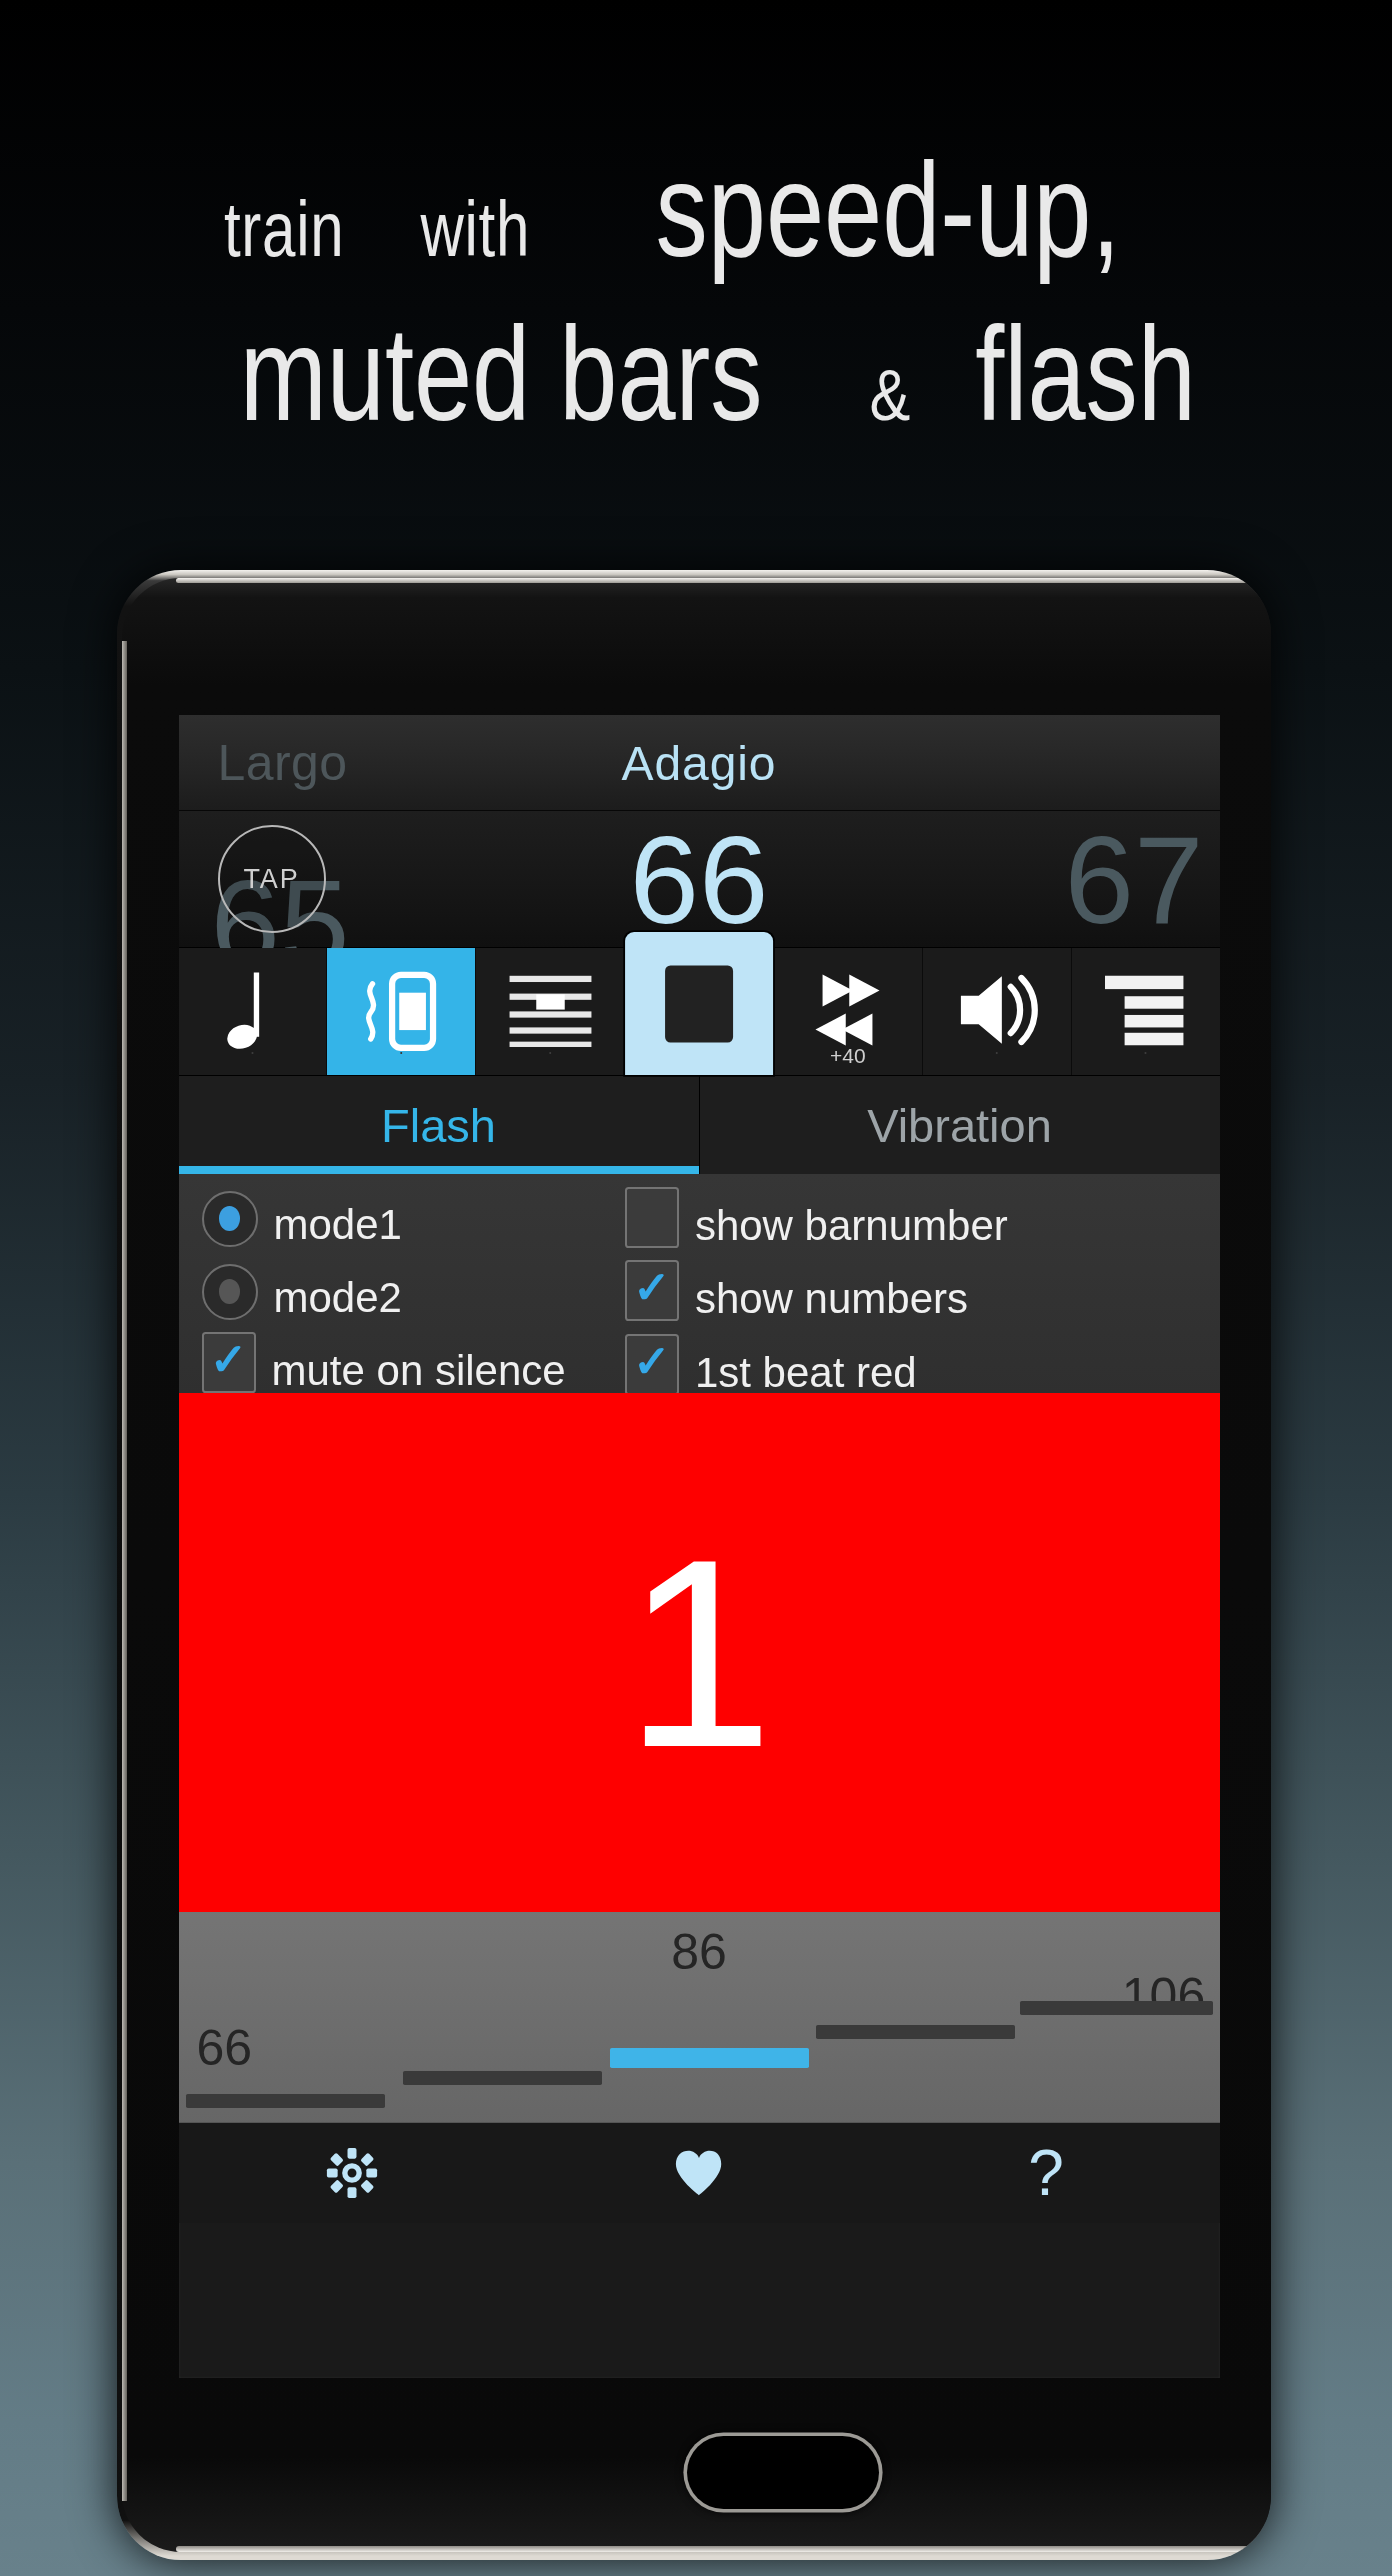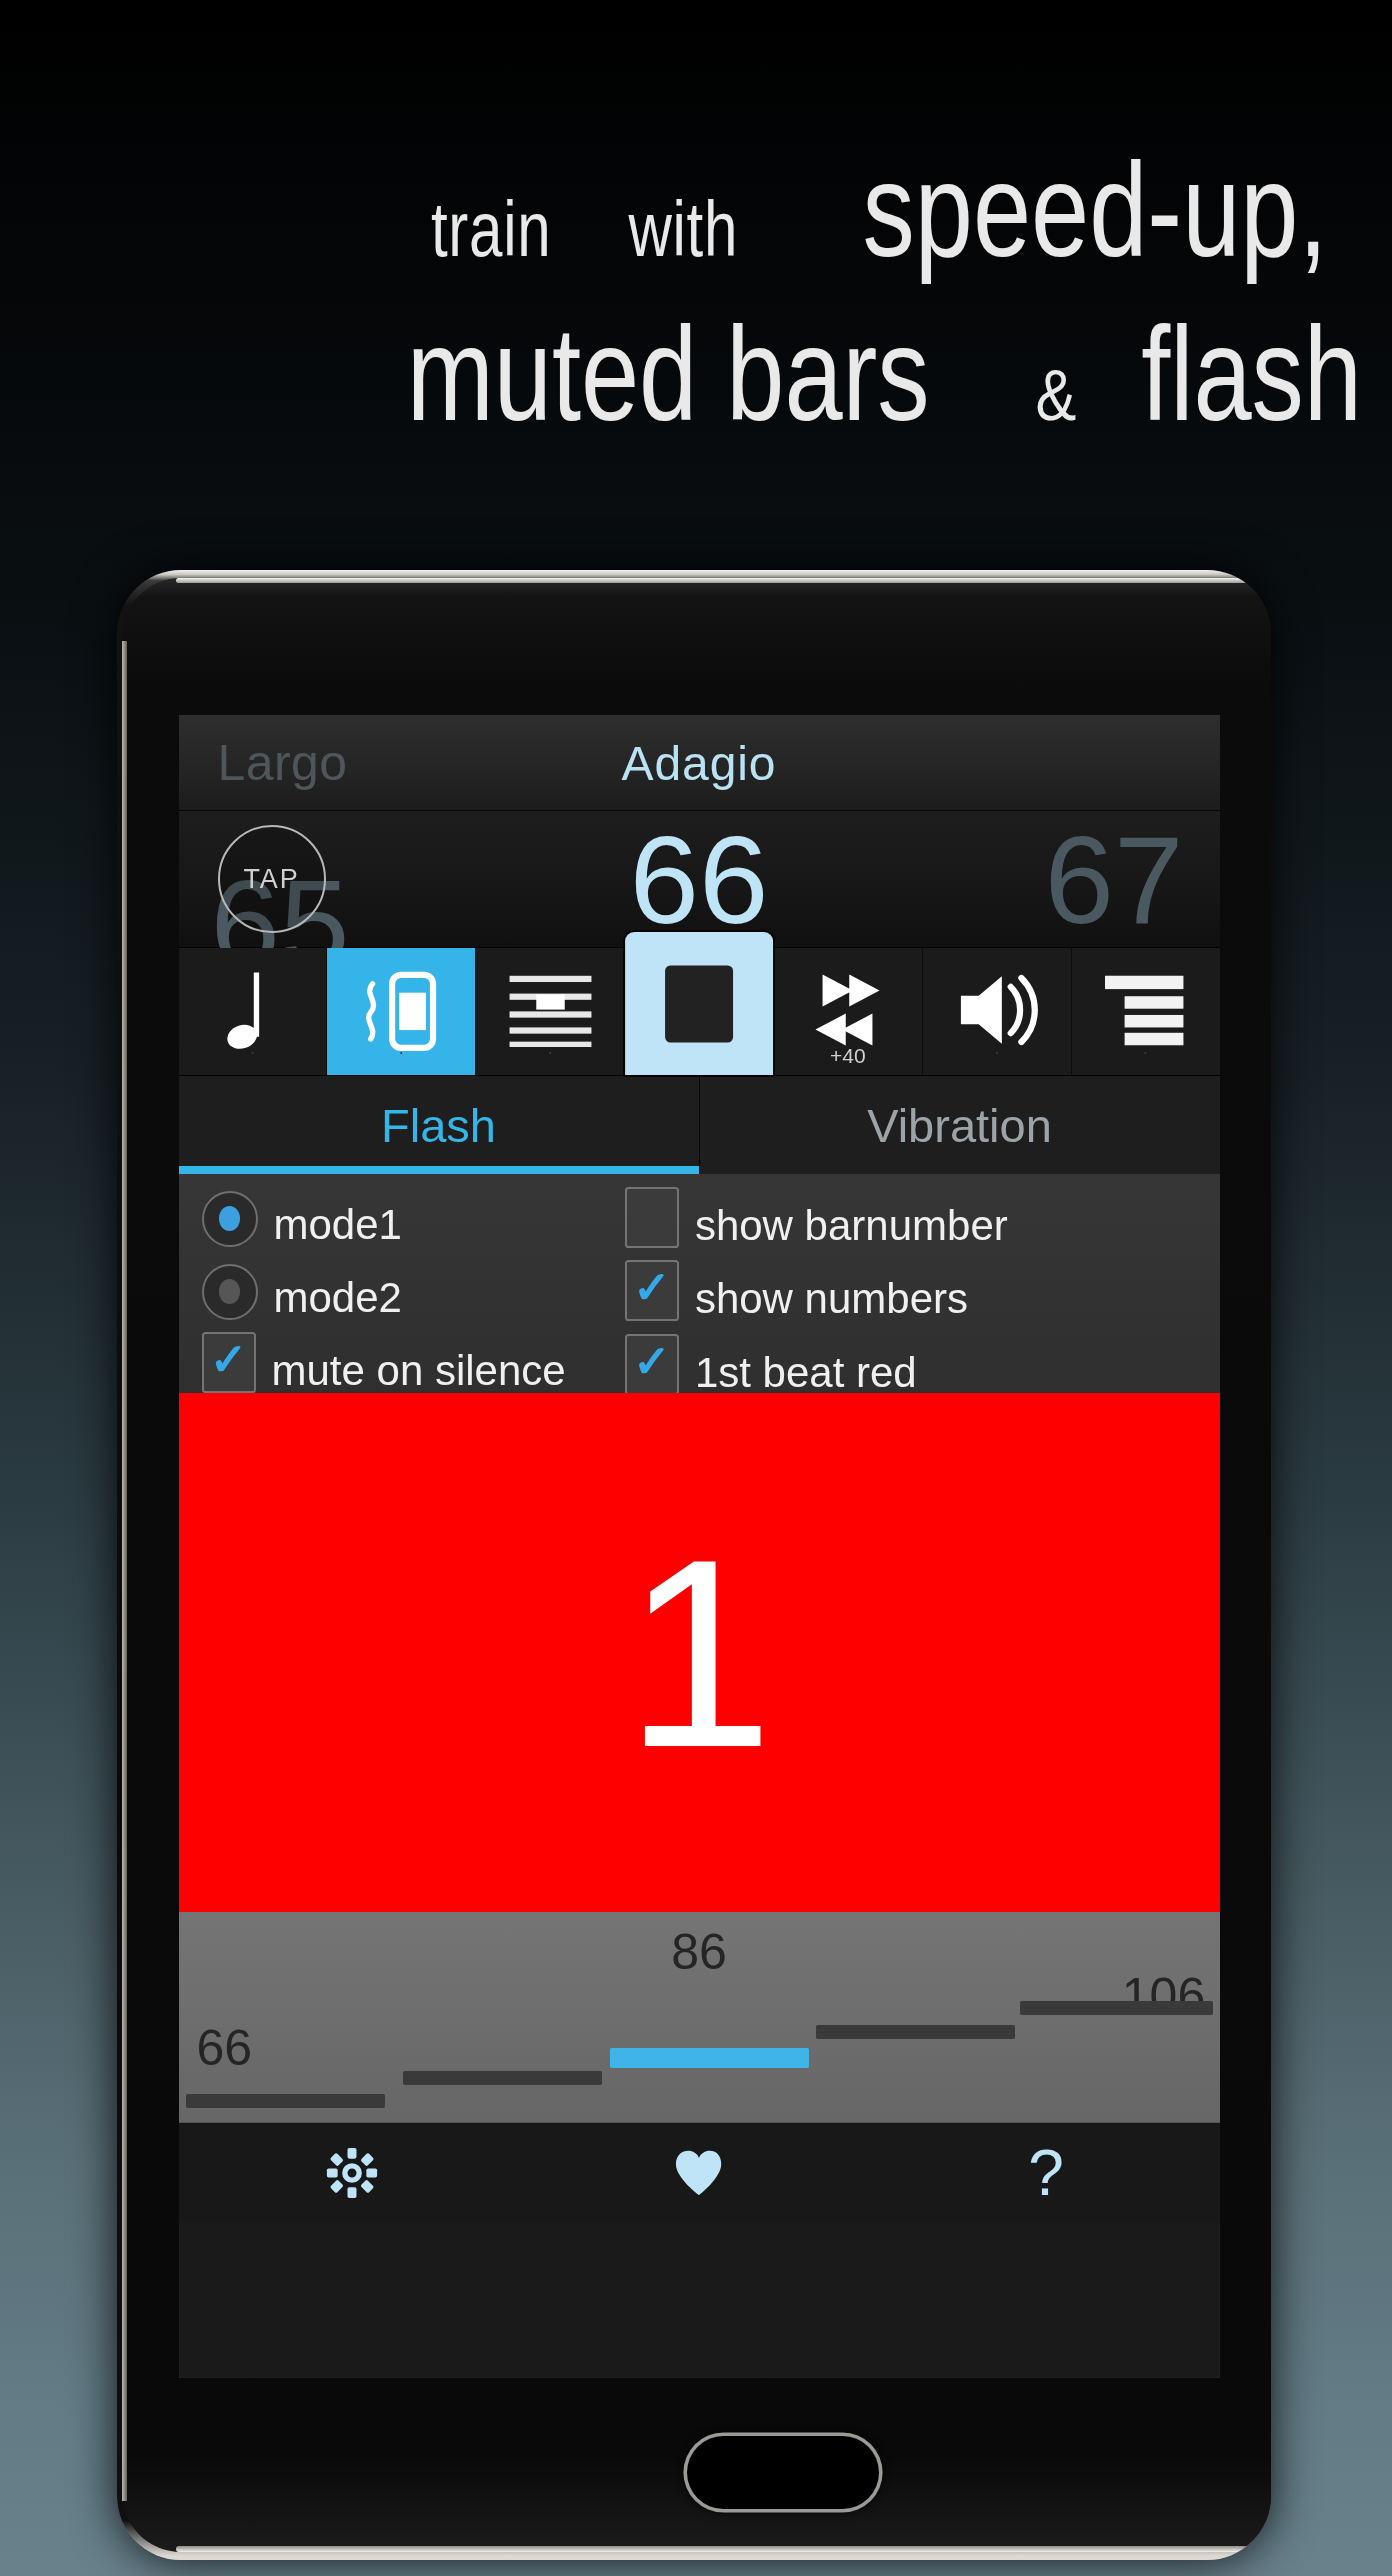--- a/index.html
+++ b/index.html
@@ -3,21 +3,21 @@
 <meta charset="utf-8">
 <style>
   html,body{margin:0;padding:0;background:#000;}
   body{
     width:1393px;height:2576px;overflow:hidden;position:relative;
     font-family:"Liberation Sans", sans-serif;
     background:linear-gradient(180deg,#000 0%,#050709 12%,#0b1114 26%,#182126 42%,#2b3b42 58%,#44585f 72%,#5a7078 84%,#637c86 94%,#68818b 100%);
   }
 
   
-  .headline{position:absolute;left:0;top:134px;width:1393px;text-align:right;color:#e9e9e9;}
+  .headline{position:absolute;left:0;top:134px;width:1393px;text-align:center;color:#e9e9e9;}
   .hl-line{white-space:nowrap;line-height:1.0;}
   .hl1{margin-top:9px;}
   .hl2{margin-top:30px;}
   .w-sm{font-size:77px;letter-spacing:0.9px;font-stretch:condensed;transform:scaleX(.78);display:inline-block;font-weight:300;}
   .w-lg{font-size:134px;letter-spacing:0px;transform:scaleX(.78);display:inline-block;font-weight:300;}
   .w-amp{font-size:72px;transform:scaleX(.85);display:inline-block;font-weight:300;}
   .sp{display:inline-block;width:36px;}
   .sp2{display:inline-block;width:21.5px;}
 
   
@@ -58,21 +58,21 @@
               font-size:50px;color:#4d565a;letter-spacing:0.4px;}
   .tempo-cur{position:absolute;left:50%;top:50%;transform:translate(-50%,-50%);
              font-size:48px;color:#b9e2f5;letter-spacing:0.9px;}
 
   
   .bpm-row{position:relative;height:136px;background:linear-gradient(180deg,#1e1e1e,#161616 60%,#101010);
            border-bottom:1.8px solid #000;}
   .bpm{position:absolute;top:50%;transform:translateY(-50%);font-size:125px;line-height:1;}
   .bpm-prev{left:32px;color:#4a595f;margin-top:44px;}
   .bpm-cur{left:50%;transform:translate(-50%,-50%);color:#bfe4f6;}
-  .bpm-next{right:36px;color:#4a595f;margin-left:36px;}
+  .bpm-next{right:16px;color:#4a595f;margin-left:36px;}
   .tap-circle{position:absolute;left:39px;top:50%;transform:translateY(-50%);
               width:104px;height:104px;border-radius:50%;border:2.7px solid #b8b8b8;
               display:flex;align-items:center;justify-content:center;
               font-size:27px;color:#cfcfcf;letter-spacing:1.8px;background:rgba(0,0,0,.15);}
 
   
   .toolbar{position:relative;display:flex;height:127px;background:#1b1b1b;border-bottom:0.9px solid #000;}
   .tb{flex:1;position:relative;display:flex;align-items:center;justify-content:center;
       border-right:0.9px solid #0b0b0b;}
   .tb:last-child{border-right:none;}

